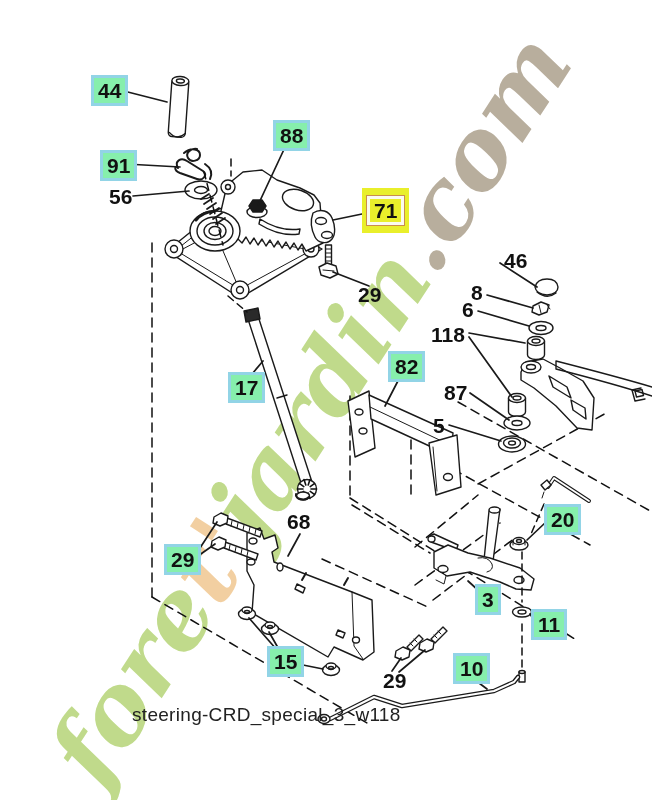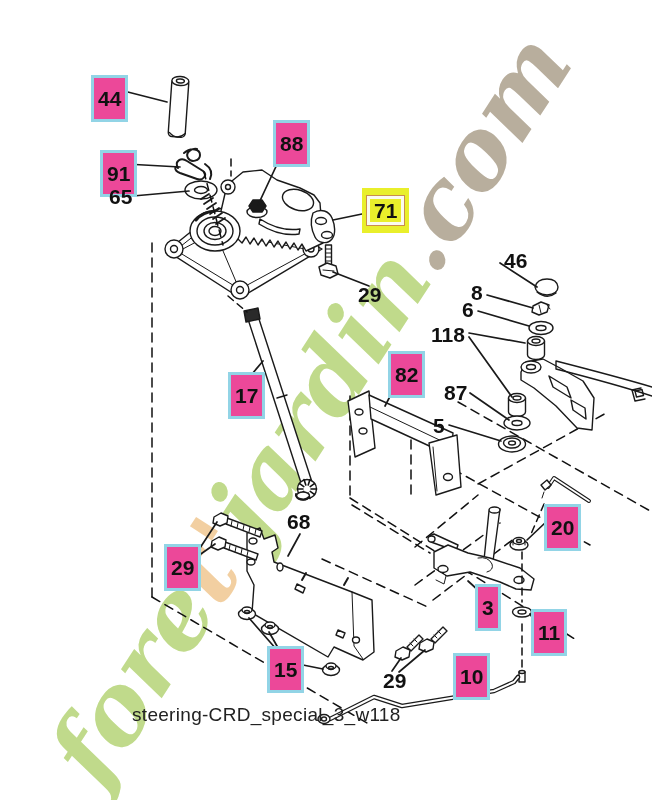--- a/index.html
+++ b/index.html
@@ -8,21 +8,21 @@
   .watermark{position:absolute;left:-160px;top:352px;width:940px;text-align:center;
              transform:rotate(-57deg);font-family:"DejaVu Serif",serif;font-style:italic;
              font-weight:bold;font-size:96px;letter-spacing:0;white-space:nowrap;
              z-index:1;opacity:.95;pointer-events:none;}
   .wm-green{color:#bdd985}
   .wm-tan{color:#f2cd9c}
   .wm-gray{color:#b5aa98}
   svg.diagram{position:absolute;left:0;top:0;z-index:2;}
   .callout{position:absolute;z-index:3;font-weight:bold;font-size:21px;line-height:1;
            color:#111;white-space:nowrap;}
-  .callout.boxed{border:3px solid #92d4e6;background:#ec4899;padding:10px 4px;}
+  .callout.boxed{border:3px solid #92d4e6;background:#86efac;padding:2px 4px;}
   .callout.plain{padding:1px 2px;}
   .callout.highlight{background:#e9ef2b;padding:8px 5px;}
   .callout.highlight .inner{display:inline-block;border:3px solid #fbfbee;
            outline:1px solid #c98d4e;padding:1px 4px;}
   .caption{position:absolute;left:112px;top:704px;z-index:3;font-size:19px;
            color:#222;letter-spacing:.3px;margin-left:20px;}
 </style>
 </head>
 <body>
 
@@ -300,21 +300,21 @@
       <path d="M546,522 L527,540"></path>
       <path d="M479,591 L468,581"></path>
       <path d="M534,620 L530,614"></path>
       <path d="M471,677 L487,689"></path>
     </g>
   </svg>
 
   <div id="callout-layer">
       <div class="callout boxed" style="left: 91px; top: 75px;">44</div>
       <div class="callout boxed" style="left: 100px; top: 150px; text-align: right;">91</div>
-      <div class="callout plain" style="left: 107px; top: 185px;">65</div>
+      <div class="callout plain" style="left: 107px; top: 185px;">56</div>
       <div class="callout boxed" style="left: 273px; top: 120px;">88</div>
       <div class="callout highlight" style="left: 362px; top: 188px;"><span class="inner">71</span></div>
       <div class="callout plain" style="left: 356px; top: 283px;">29</div>
       <div class="callout boxed" style="left: 228px; top: 372px;">17</div>
       <div class="callout boxed" style="left: 388px; top: 351px;">82</div>
       <div class="callout plain" style="left: 502px; top: 249px;">46</div>
       <div class="callout plain" style="left: 469px; top: 281px;">8</div>
       <div class="callout plain" style="left: 460px; top: 298px;">6</div>
       <div class="callout plain" style="left: 429px; top: 323px;">118</div>
       <div class="callout plain" style="left: 442px; top: 381px;">87</div>

